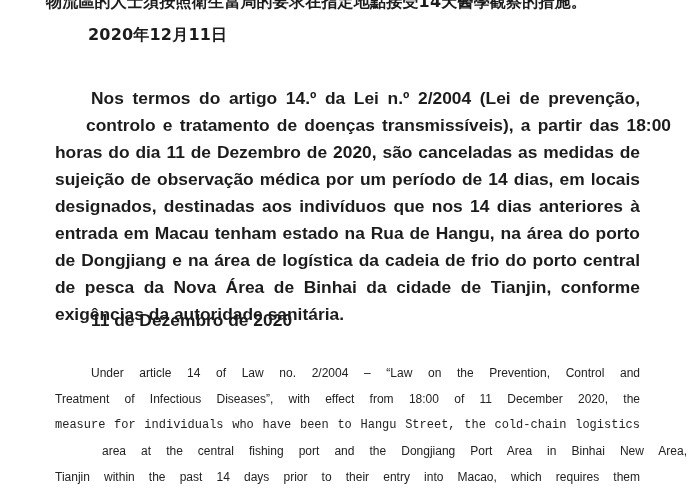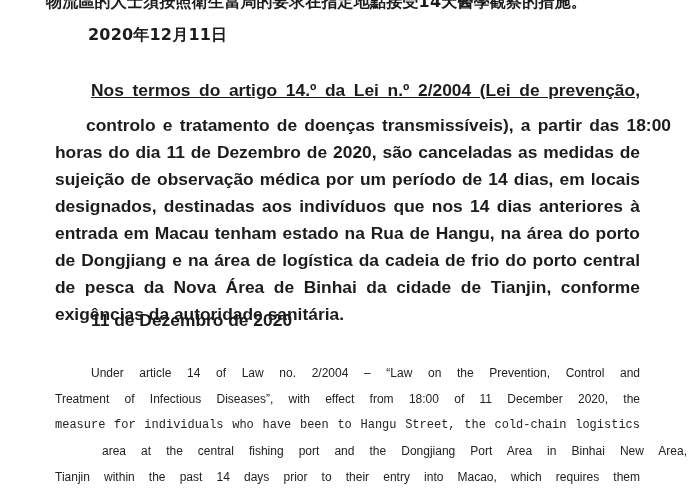--- a/index.html
+++ b/index.html
@@ -14,21 +14,21 @@
 </style>
 </head>
 <body>
 
 <div class="page">
 
   <div class="line zh" style="left:46px; top:-8px;">物流區的人士須按照衛生當局的要求在指定地點接受14天醫學觀察的措施。</div>
   <div class="line zh" style="left:88px; top:25px;">2020年12月11日</div>
 
   <div>
-    <div class="line pt just" style="left:91px; width:549px; top:80px;text-decoration:underline;">Nos termos do artigo 14.º da Lei n.º 2/2004 (Lei de prevenção,</div>
+    <div class="line pt just" style="left:91px; width:549px; top:88px;">Nos termos do artigo 14.º da Lei n.º 2/2004 (Lei de prevenção,</div>
     <div class="line pt just" style="top:115px;margin-left:31px;">controlo e tratamento de doenças transmissíveis), a partir das 18:00</div>
     <div class="line pt just" style="top:142px;">horas do dia 11 de Dezembro de 2020, são canceladas as medidas de</div>
     <div class="line pt just" style="top:169px;">sujeição de observação médica por um período de 14 dias, em locais</div>
     <div class="line pt just" style="top:196px;">designados, destinadas aos indivíduos que nos 14 dias anteriores à</div>
     <div class="line pt just" style="top:223px;">entrada em Macau tenham estado na Rua de Hangu, na área do porto</div>
     <div class="line pt just" style="top:250px;">de Dongjiang e na área de logística da cadeia de frio do porto central</div>
     <div class="line pt just" style="top:277px;">de pesca da Nova Área de Binhai da cidade de Tianjin, conforme</div>
     <div class="line pt just last" style="top:304px;">exigências da autoridade sanitária.</div>
   </div>
   <div class="line pt" style="left:91px; top:302px; top:301px;margin-top:9px;">11 de Dezembro de 2020</div>

